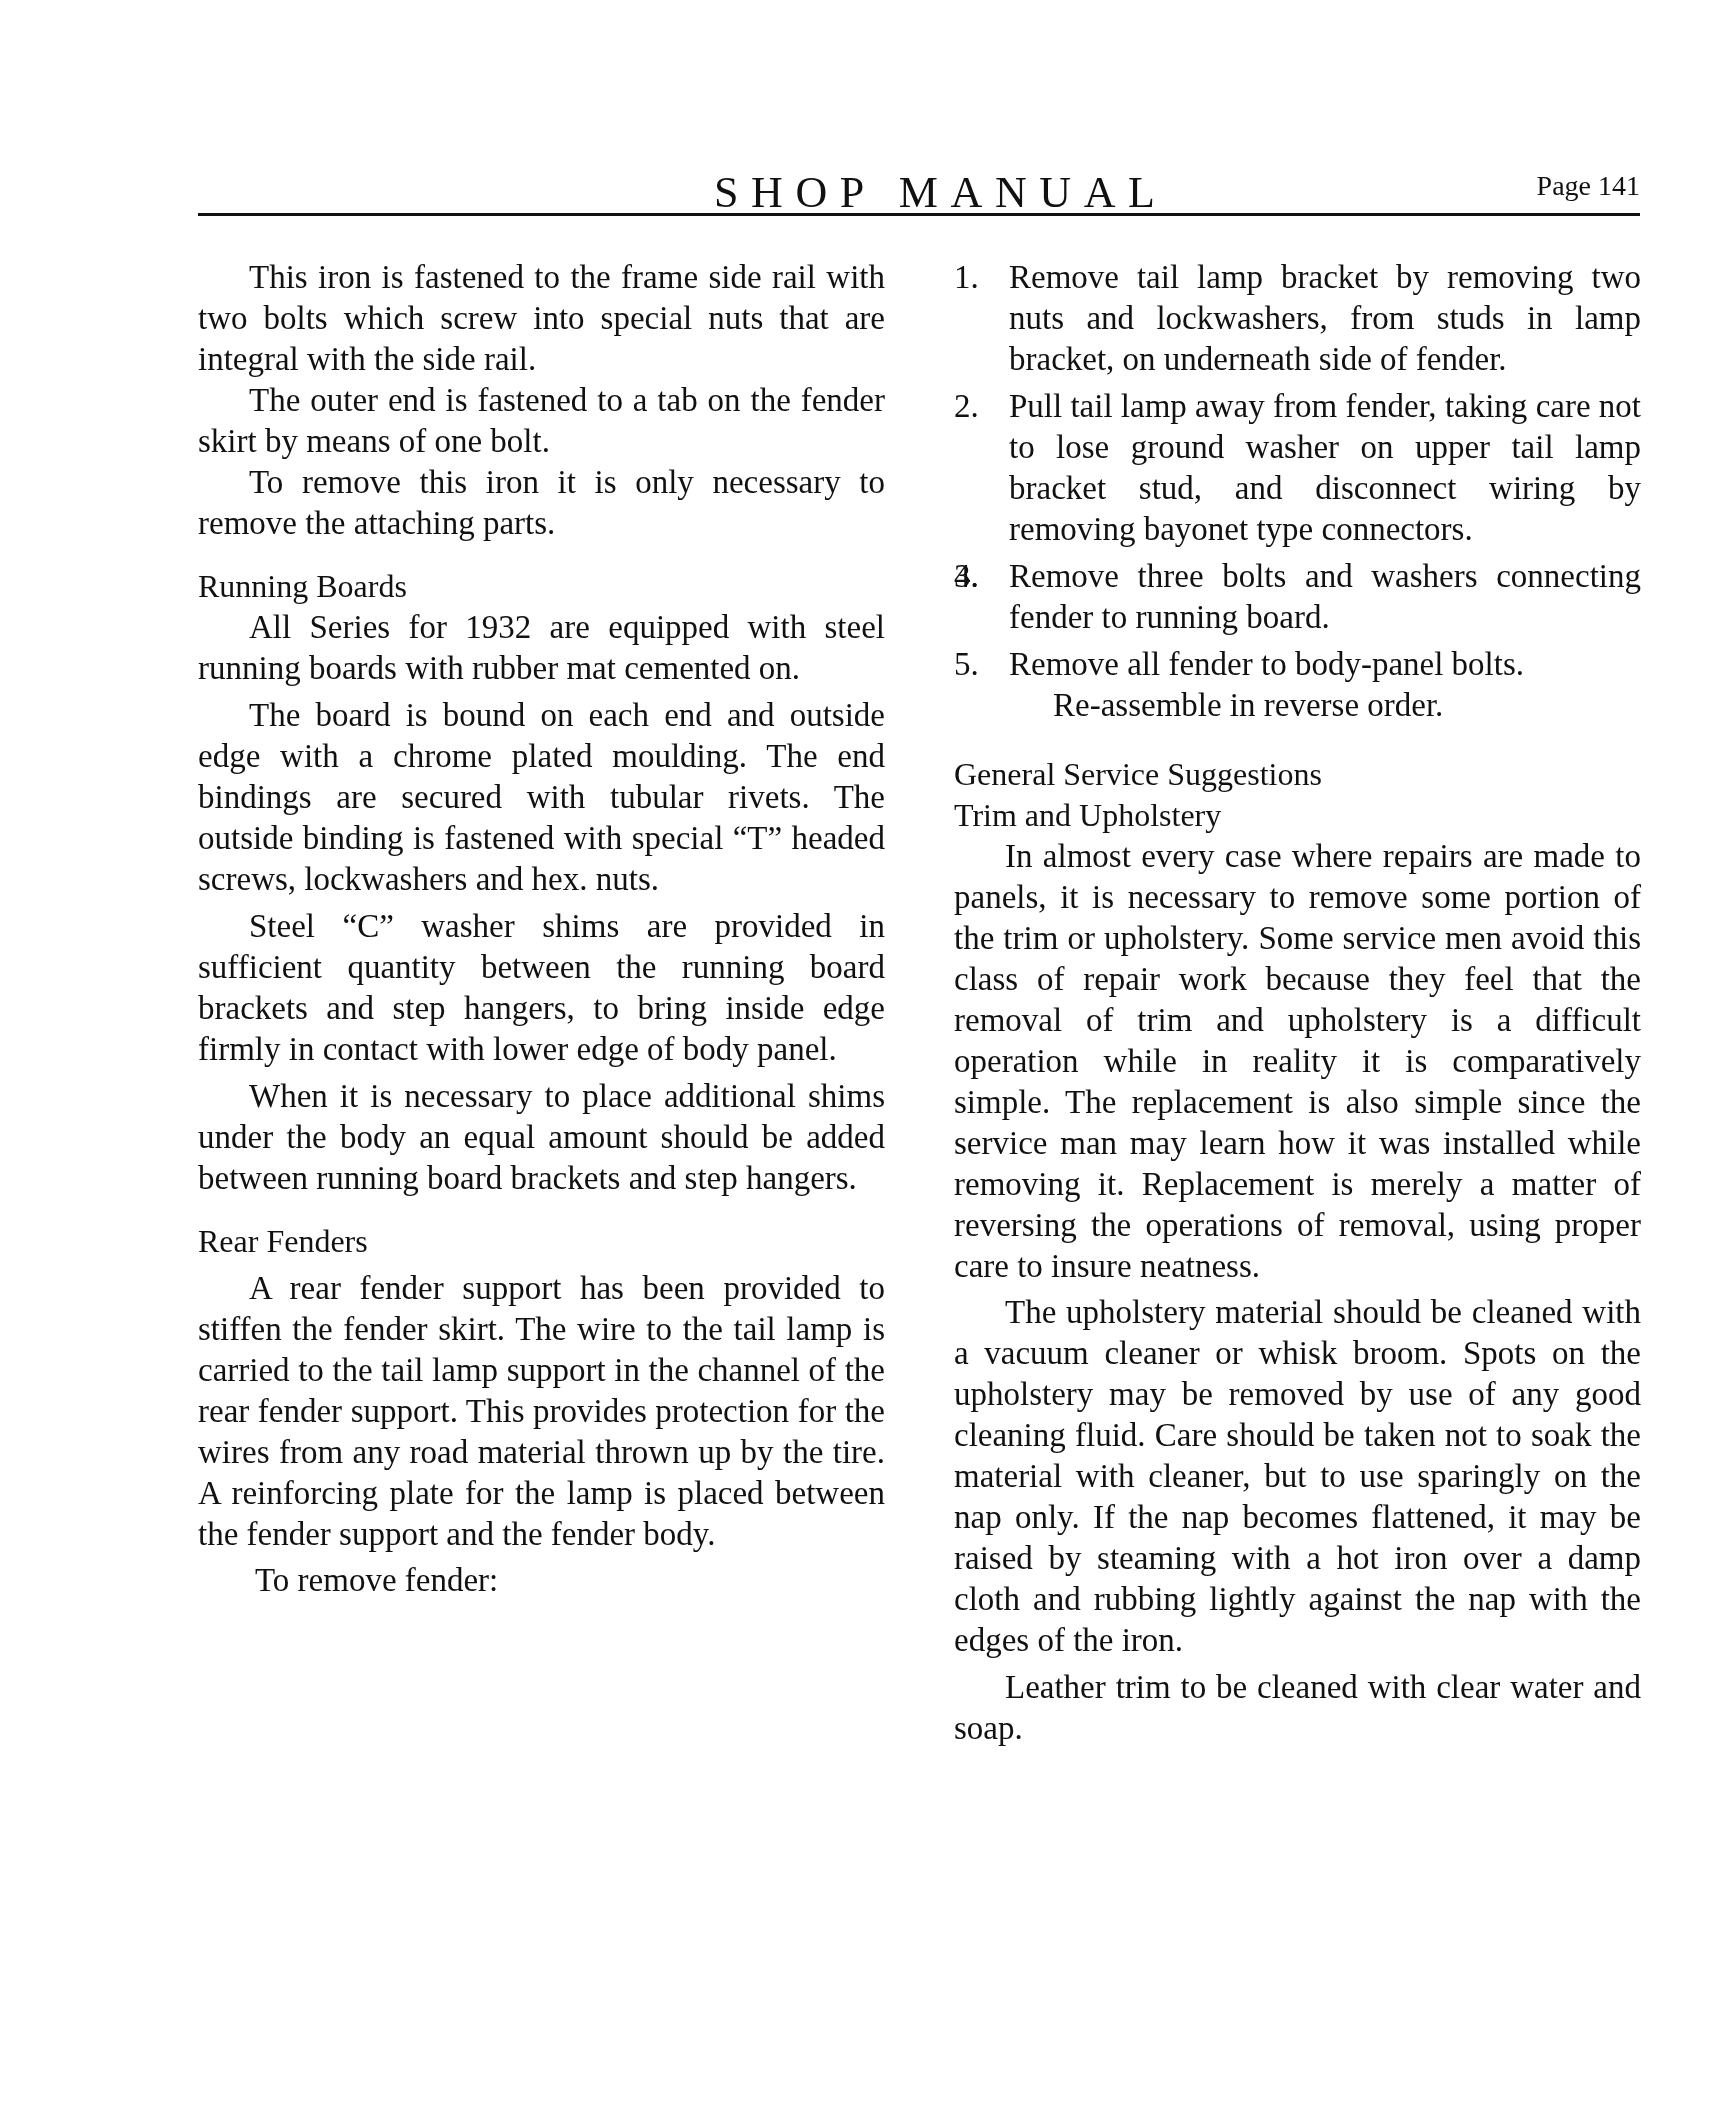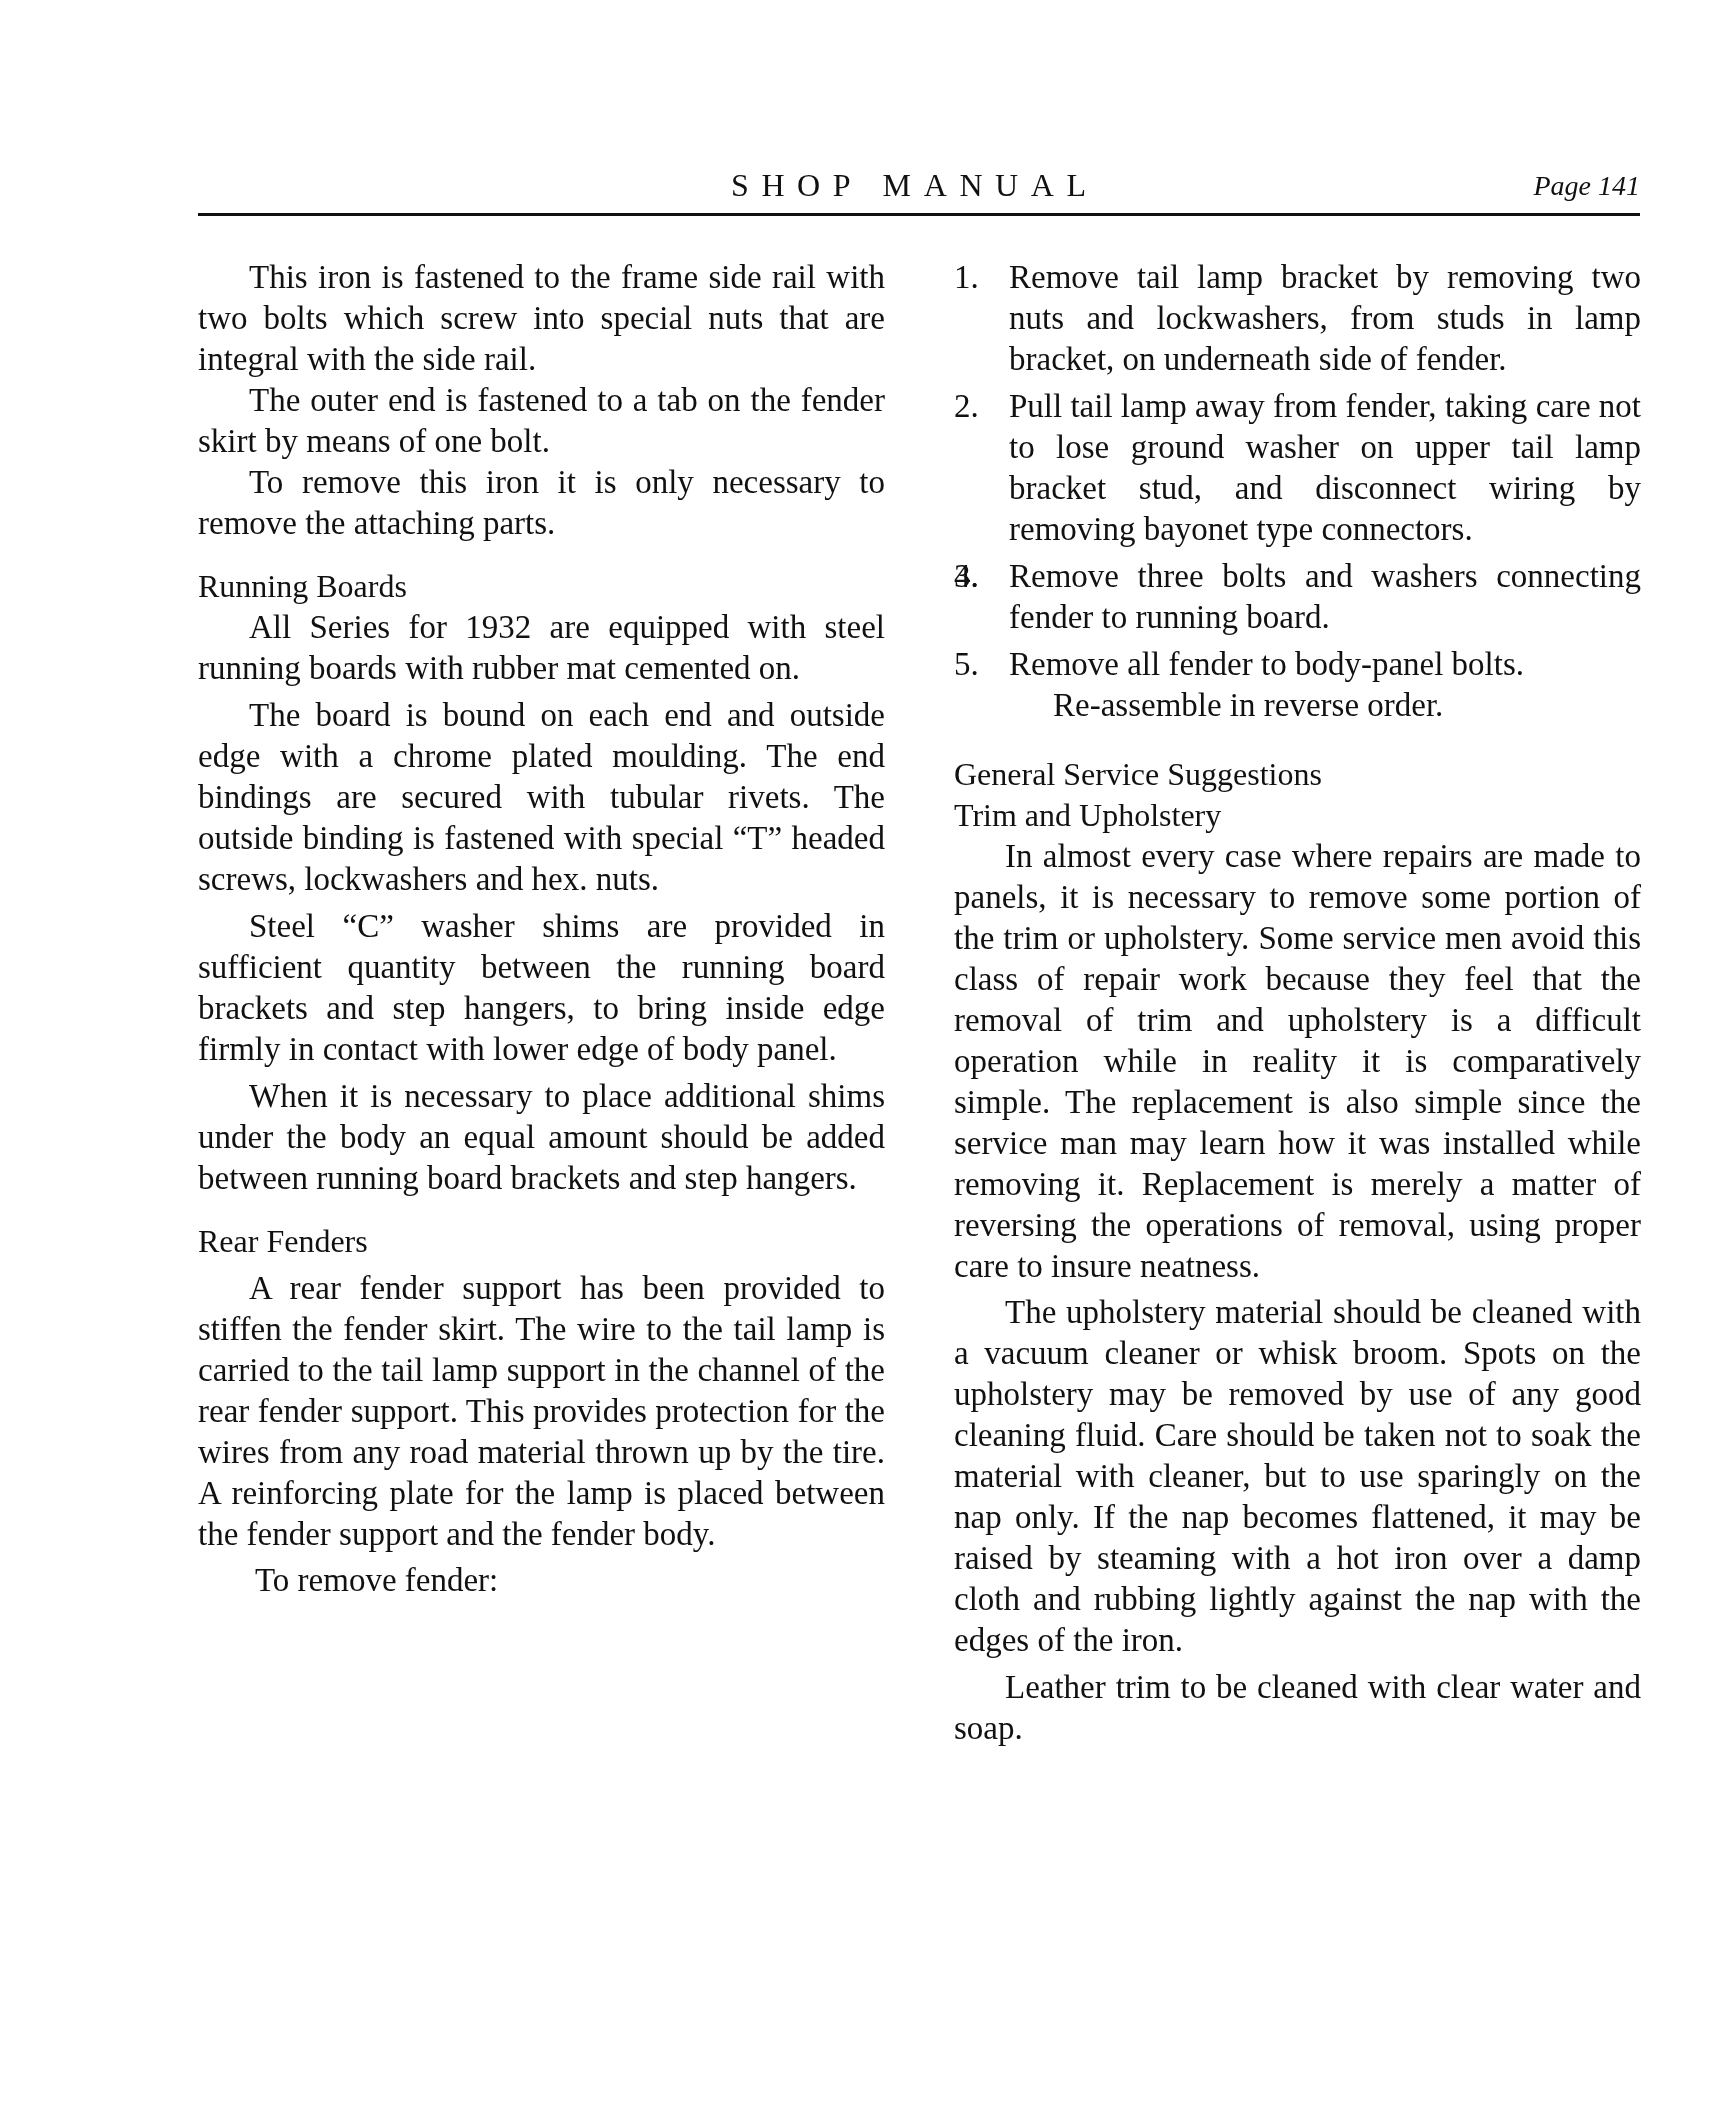--- a/index.html
+++ b/index.html
@@ -1,21 +1,21 @@
 <!DOCTYPE html>
 <html style="font-size:6.7px"><head>
 <meta charset="utf-8">
 <style>
   html, body { margin:0; padding:0; background:#ffffff; }
   body { width:1731px; height:2261px; position:relative; overflow:hidden;
          font-family:"Liberation Serif","DejaVu Serif",serif; color:#111111; }
   .header { position:absolute; left:198px; top:167px; width:1442px; height:38px; }
-  .running-title { position:absolute; left:516px; top:0; font-size:32px; letter-spacing:12.6px;
-                   font-family:"Liberation Serif",serif;margin-left:17px; }
-  .page-number { position:absolute; right:0; top:2.5px; font-size:28px; font-style:italic; }
+  .running-title { position:absolute; left:516px; top:0; font-size:44px; letter-spacing:12.6px;
+                   font-family:"Liberation Serif",serif; }
+  .page-number { position:absolute; right:0; top:2.5px; font-size:28px; }
   .rule { position:absolute; left:198px; top:213px; width:1442px; height:3.4px; background:#111; }
   .col { position:absolute; top:257px; width:687px; font-size:33px; line-height:41px; }
   .col.left { left:198px; }
   .col.right { left:954px; }
   p { margin:0; text-align:justify; }
   p.indent { text-indent:51px;font-family:Liberation Serif, serif; }
   h2 { margin:0; font-size:32px; font-weight:normal; line-height:41px; }
   .gap { height:22px; }
   .gap-sm { height:5.9px; }
   ol.steps { list-style:none; margin:0; padding:0; }

